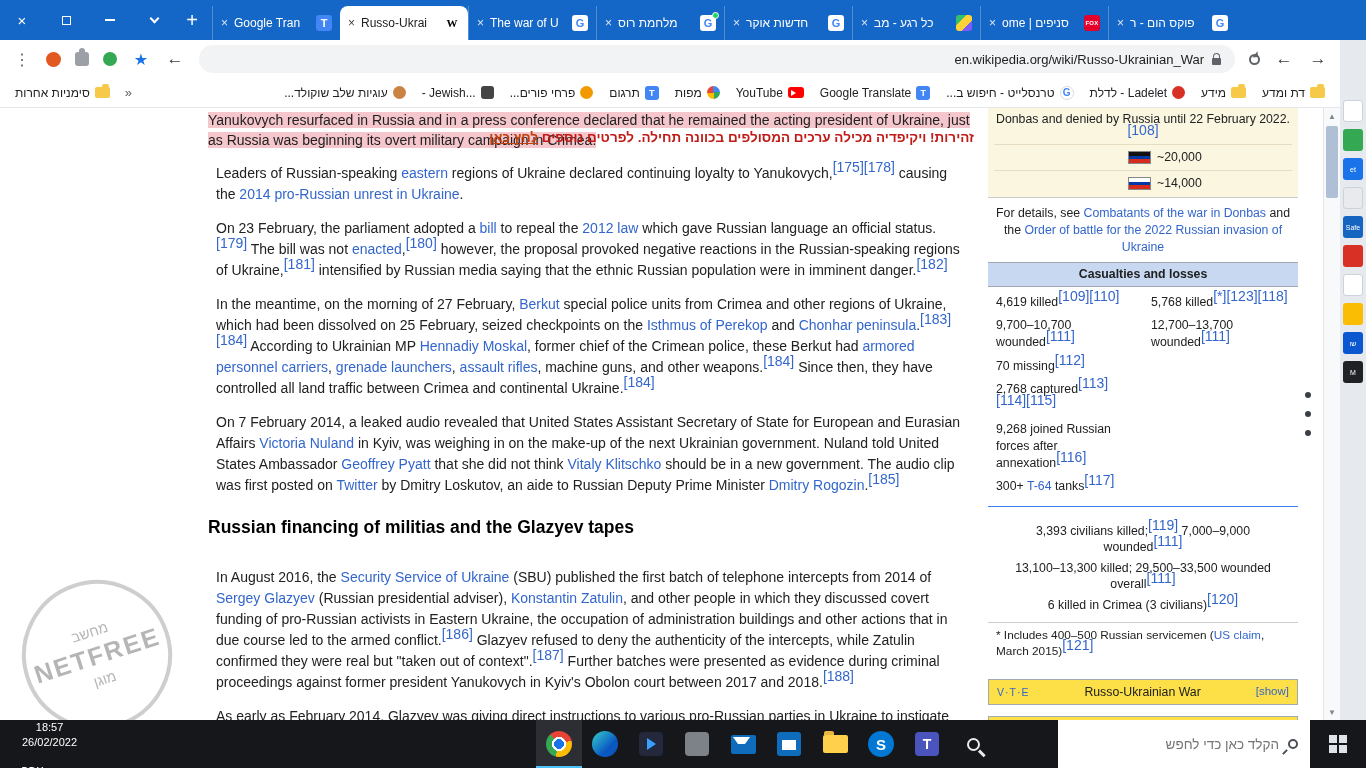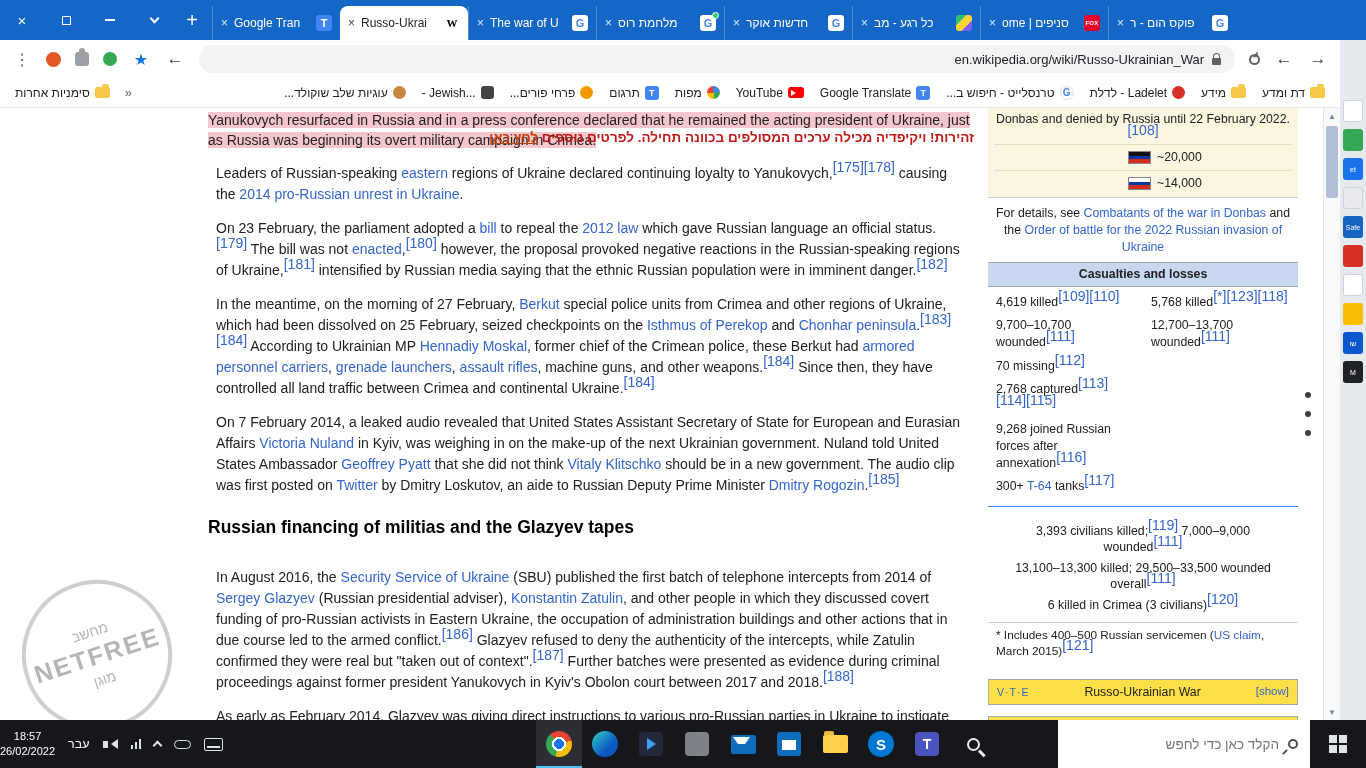--- a/index.html
+++ b/index.html
@@ -103,21 +103,21 @@
   .sb-btn { height:16px; display:flex; align-items:center; justify-content:center; color:#80868b; font-size:8px; }
   .sb-btn.down { position:absolute; bottom:0; left:0; right:0; }
   .sb-thumb { position:absolute; left:2px; top:18px; width:12px; height:72px; background:#aebfd6; border-radius:2px; }
 
   
   .bgstrip { position:absolute; left:1340px; top:40px; width:26px; height:680px; background:#e6eaef; display:flex; flex-direction:column; align-items:center; gap:7px; padding-top:60px; }
   .strip-tile { width:20px; height:22px; border-radius:3px; display:flex; align-items:center; justify-content:center; color:#fff; font-size:7px; overflow:hidden; }
 
   
   .taskbar { position:absolute; left:0; top:720px; width:1366px; height:48px; background:#16171b; color:#fff; }
-  .tb-left { position:absolute; left:0; top:0; height:48px; display:flex; align-items:center; gap:13px; padding:0 0; }
+  .tb-left { position:absolute; left:0; top:0; height:48px; display:flex; align-items:flex-start; gap:13px; padding:0 22px;flex-direction:column; }
   .clock { font-size:11px; text-align:center; line-height:1.35; }
   .lang { font-size:12.5px; }
   .i-vol { display:flex; align-items:center; }
   .i-vol .box { width:5px; height:7px; background:#dfe3e8; }
   .i-vol .tri { width:0; height:0; border:5px solid transparent; border-right:7px solid #dfe3e8; margin-left:-2px; }
   .i-net { display:flex; align-items:flex-end; gap:1.5px; }
   .i-net i { width:2.5px; background:#dfe3e8; display:block; }
   .i-chev { width:7px; height:7px; border-left:2px solid #dfe3e8; border-top:2px solid #dfe3e8; transform:rotate(45deg); margin-top:3px; }
   .i-cloud { width:17px; height:9px; border:1.5px solid #dfe3e8; border-radius:8px; }
   .i-kbd { width:19px; height:13px; border:1.5px solid #dfe3e8; border-radius:2px; position:relative; }

